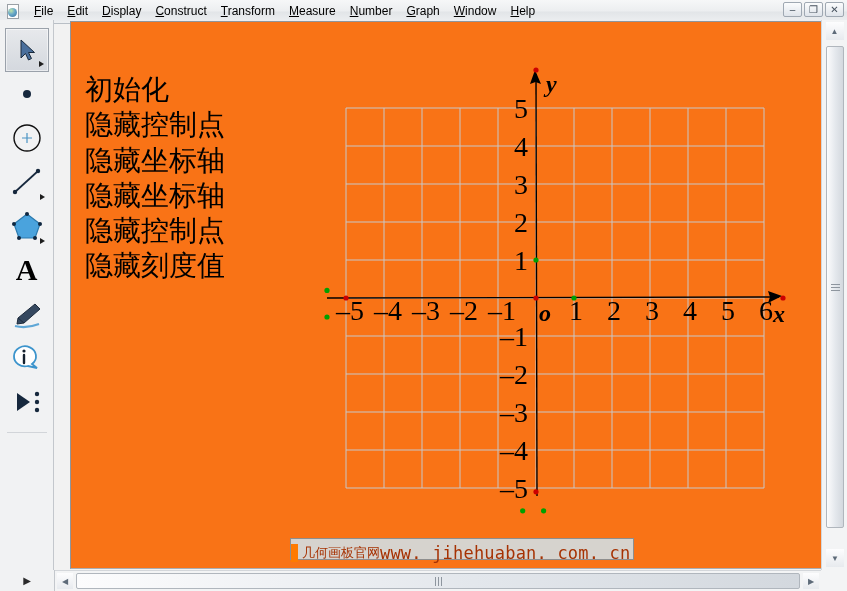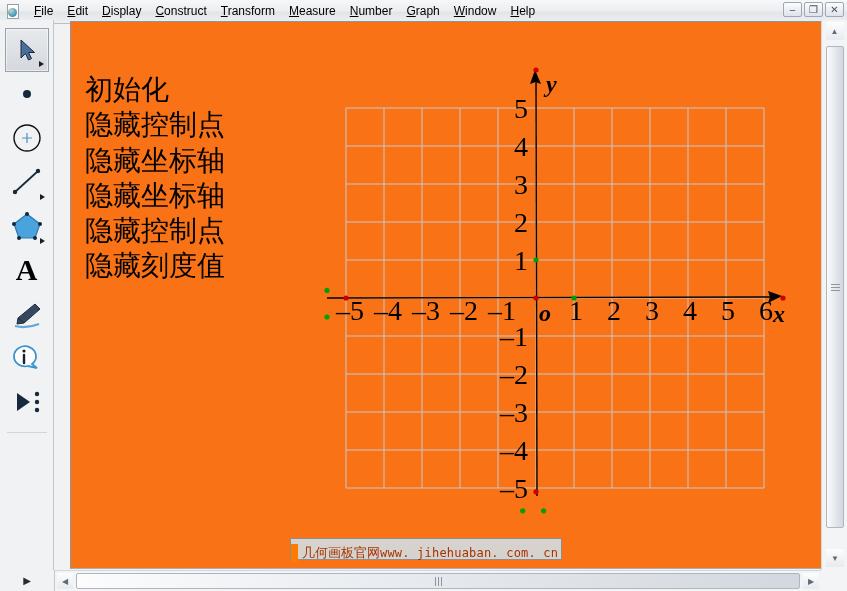--- a/index.html
+++ b/index.html
@@ -110,21 +110,21 @@
     display: flex; align-items: center;
     padding: 8px 3px 0 0;
     font-size: 13px;
   }
   .wm-bar { width: 7px; height: 18px; background: #ff7b00; margin-right: 4px; }
   .wm-cjk {
     font-family: "DejaVu Sans", sans-serif; font-size: 13px;
     color: #a63203; letter-spacing: 0px;
   }
   .wm-url {
-    font-family: "DejaVu Sans Mono", monospace; font-size: 12px;
+    font-family: "DejaVu Sans Mono", monospace; font-size: 17px;
     color: #a63203; letter-spacing: 0.2px; text-align: right;
   }
 
   
   .vscroll {
     position: absolute; right: 0; top: 20px; width: 26px; height: 550px;
     background: #f3f4f5; border-left: 1px solid #d3d6da;
   }
   .hscroll {
     position: absolute; left: 55px; bottom: 0; width: 766px; height: 21px;

